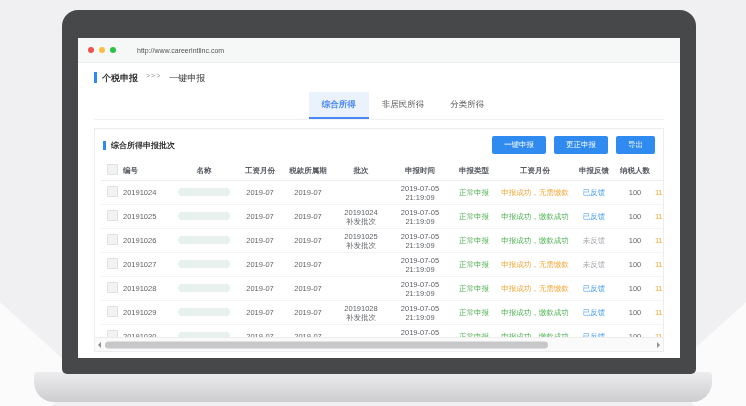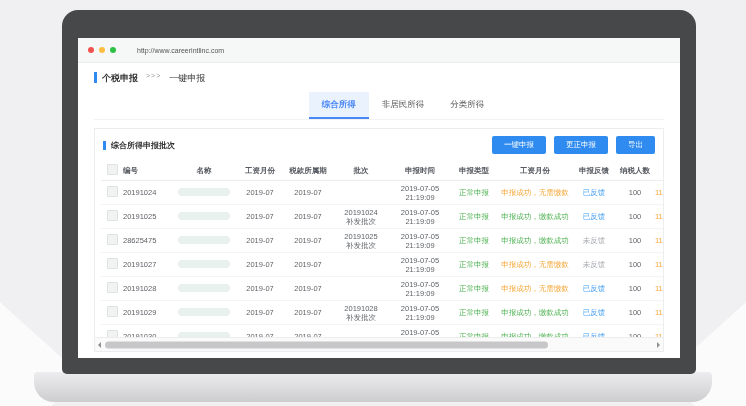--- a/index.html
+++ b/index.html
@@ -135,21 +135,21 @@
                 <div class="cell" style="width: 56px;">20191024<br>补发批次</div>
                 <div class="cell" style="width: 62px;">2019-07-05<br>21:19:09</div>
                 <div class="cell c-green" style="width: 46px;">正常申报</div>
                 <div class="cell c-green" style="width: 76px;">申报成功，缴款成功</div>
                 <div class="cell c-blue" style="width: 42px;">已反馈</div>
                 <div class="cell" style="width: 40px;">100</div>
                 <div class="cell c-orange left" style="width: 40px;">11</div>
               </div>
               <div class="trow">
                 <div class="cell" style="width: 22px;"><span class="cb"></span></div>
-                <div class="cell left" style="width: 48px;">28625475</div>
+                <div class="cell left" style="width: 48px;">20191026</div>
                 <div class="cell" style="width: 66px;"><span class="pill"></span></div>
                 <div class="cell" style="width: 46px;">2019-07</div>
                 <div class="cell" style="width: 50px;">2019-07</div>
                 <div class="cell" style="width: 56px;">20191025<br>补发批次</div>
                 <div class="cell" style="width: 62px;">2019-07-05<br>21:19:09</div>
                 <div class="cell c-green" style="width: 46px;">正常申报</div>
                 <div class="cell c-green" style="width: 76px;">申报成功，缴款成功</div>
                 <div class="cell c-grey" style="width: 42px;">未反馈</div>
                 <div class="cell" style="width: 40px;">100</div>
                 <div class="cell c-orange left" style="width: 40px;">11</div>

